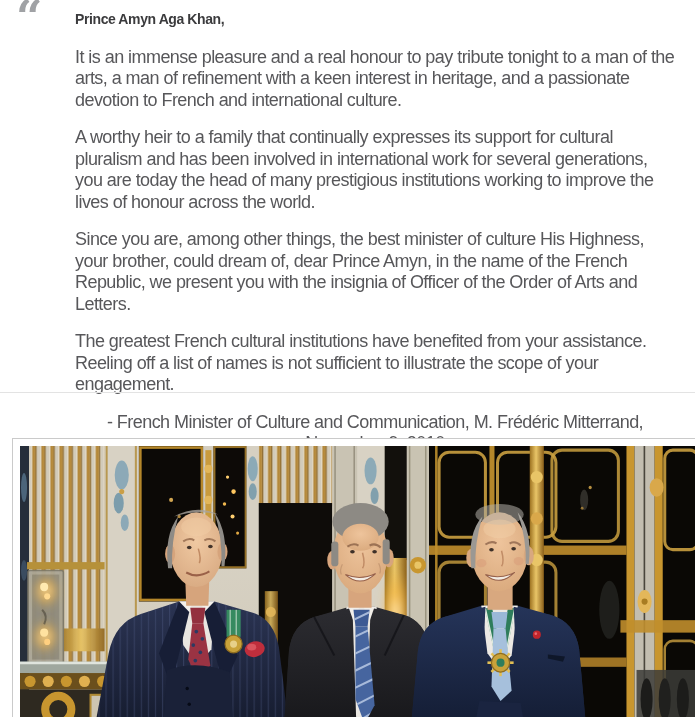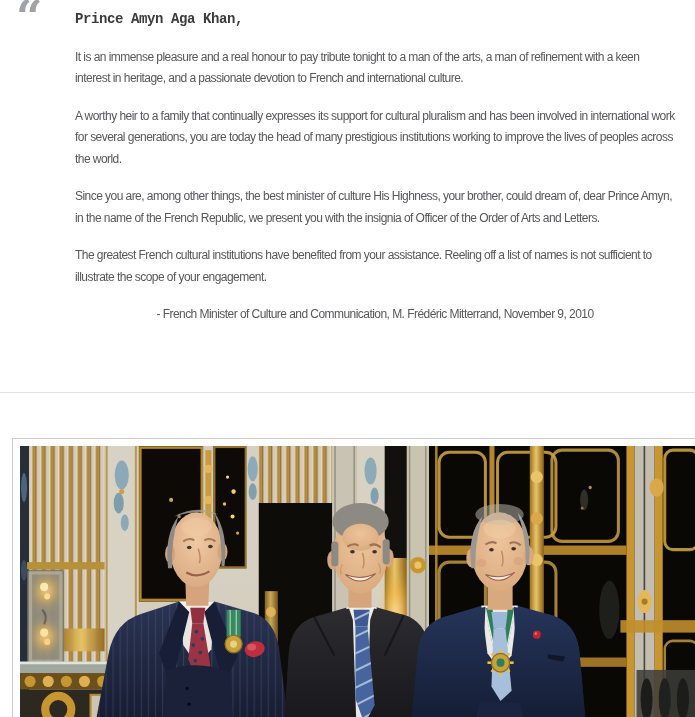--- a/index.html
+++ b/index.html
@@ -11,42 +11,42 @@
   
   .quote{position:relative;padding:9px 0 0 0;}
   .qmark{
     position:absolute;left:16px;top:0;
     font-family:"DejaVu Serif",serif;font-weight:bold;
     font-size:46px;line-height:34px;letter-spacing:-3px;color:#a0a2a5;
   }
   .qbody{margin-left:75px;margin-right:20px;}
   .qbody p{
     margin:16px 0 0 0;
-    font-size:12px;line-height:21.5px;letter-spacing:-0.55px;color:#57575a;
+    font-size:18px;line-height:21.5px;letter-spacing:-0.55px;color:#57575a;
   }
-  .qbody p.speaker{margin-top:0;font-weight:bold;font-size:14px;color:#3b3b3d;letter-spacing:-0.4px;font-family:Liberation Mono, monospace;}
+  .qbody p.speaker{margin-top:0;font-weight:bold;font-size:14px;color:#3b3b3d;letter-spacing:-0.4px;}
   .qbody p.attr{text-align:center;}
   
   .divider{position:absolute;left:0;top:392px;width:695px;border:0;border-top:1px solid #e3e3e3;margin:0;}
   
   .photo-frame{
     position:absolute;left:12px;top:438px;margin:0;
     border:1px solid #cacaca;background:#fff;padding:7px;width:695px;
   }
   .photo-frame svg{display:block;}
 </style>
 </head>
 <body>
 
 <div class="quote">
   <span class="qmark">“</span>
   <div class="qbody">
     <p class="speaker">Prince Amyn Aga Khan,</p>
     <p>It is an immense pleasure and a real honour to pay tribute tonight to a man of the arts, a man of refinement with a keen interest in heritage, and a passionate devotion to French and international culture.</p>
-    <p>A worthy heir to a family that continually expresses its support for cultural pluralism and has been involved in international work for several generations, you are today the head of many prestigious institutions working to improve the lives of peoples across the world.</p>
+    <p>A worthy heir to a family that continually expresses its support for cultural pluralism and has been involved in international work for several generations, you are today the head of many prestigious institutions working to improve the lives of honour across the world.</p>
     <p>Since you are, among other things, the best minister of culture His Highness, your brother, could dream of, dear Prince Amyn, in the name of the French Republic, we present you with the insignia of Officer of the Order of Arts and Letters.</p>
     <p>The greatest French cultural institutions have benefited from your assistance. Reeling off a list of names is not sufficient to illustrate the scope of your engagement.</p>
     <p class="attr">- French Minister of Culture and Communication, M. Frédéric Mitterrand, November 9, 2010</p>
   </div>
 </div>
 
 <hr class="divider">
 
 <figure class="photo-frame" role="img" aria-label="Three men in dark suits standing in an ornate gilded salon; the two outer men wear medals of the Order of Arts and Letters">
 <svg width="680" height="282" viewBox="0 0 675 272" preserveAspectRatio="none">

